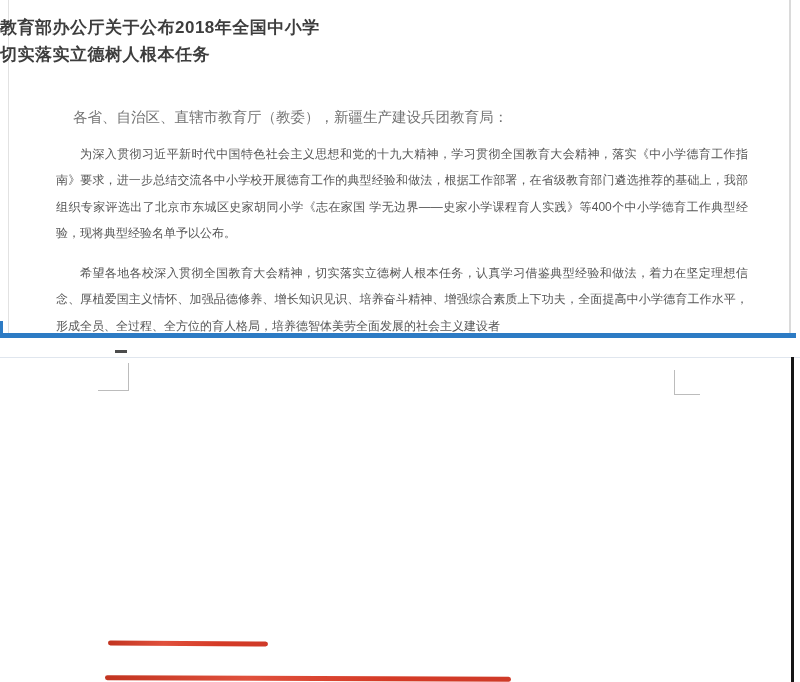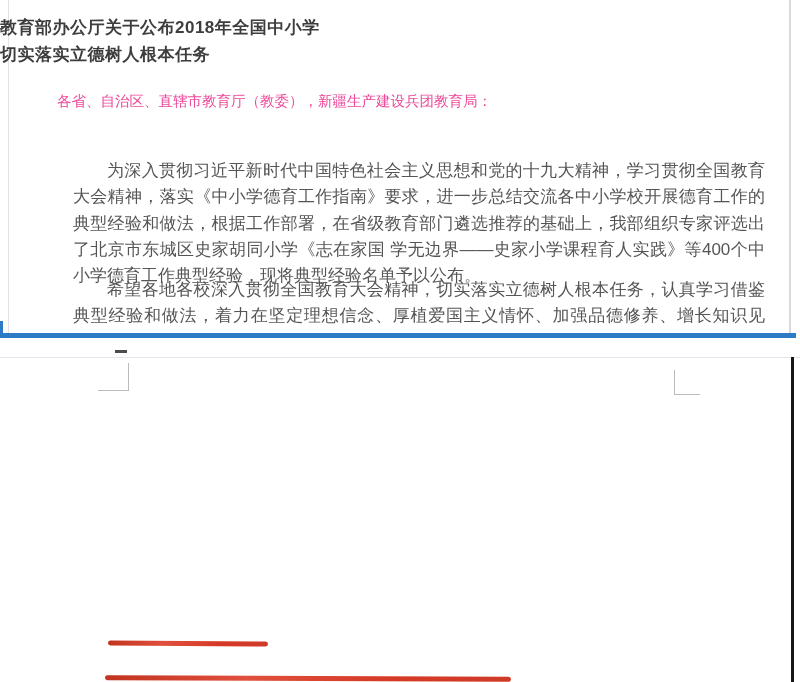--- a/index.html
+++ b/index.html
@@ -12,26 +12,26 @@
   .doc-top{position:absolute;left:0;top:0;width:800px;height:338px;overflow:hidden;background:#fff;}
   .edge-left{position:absolute;left:8px;top:0;width:1px;height:334px;background:#e2e2e2;}
   .edge-right{position:absolute;left:789px;top:0;width:2px;height:334px;background:#dadada;}
   .notice-title{
     position:absolute;left:0;top:14px;width:100%;margin:0;
     text-align:left;font-size:17px;font-weight:bold;color:#3d3d3d;
     line-height:27px;letter-spacing:0.5px;
   }
   .notice-title span{display:block;}
   .salutation{
-    position:absolute;left:57px;top:90px;width:700px;margin:0;
-    font-size:14.5px;color:#ec4899;line-height:22px;
+    position:absolute;left:57px;top:90px;width:700px;margin:16px;
+    font-size:14.5px;color:#737373;line-height:22px;
   }
   .body-para{
-    position:absolute;left:56px;width:692px;margin:17px;
-    font-size:17px;color:#555555;line-height:26.3px;
+    position:absolute;left:56px;width:692px;margin:0;
+    font-size:12px;color:#555555;line-height:26.3px;
     text-align:justify;text-indent:2em;
   }
   .para-1{top:141px;}
   .para-2{top:260px;}
   
   .blue-line{position:absolute;left:0;top:333px;width:796px;height:5px;background:#2d7bc4;}
   .blue-tick{position:absolute;left:0;top:321px;width:3px;height:16px;background:#2d7bc4;}
   
   .doc-bottom{
     position:absolute;left:0;top:357px;width:800px;height:325px;overflow:hidden;

